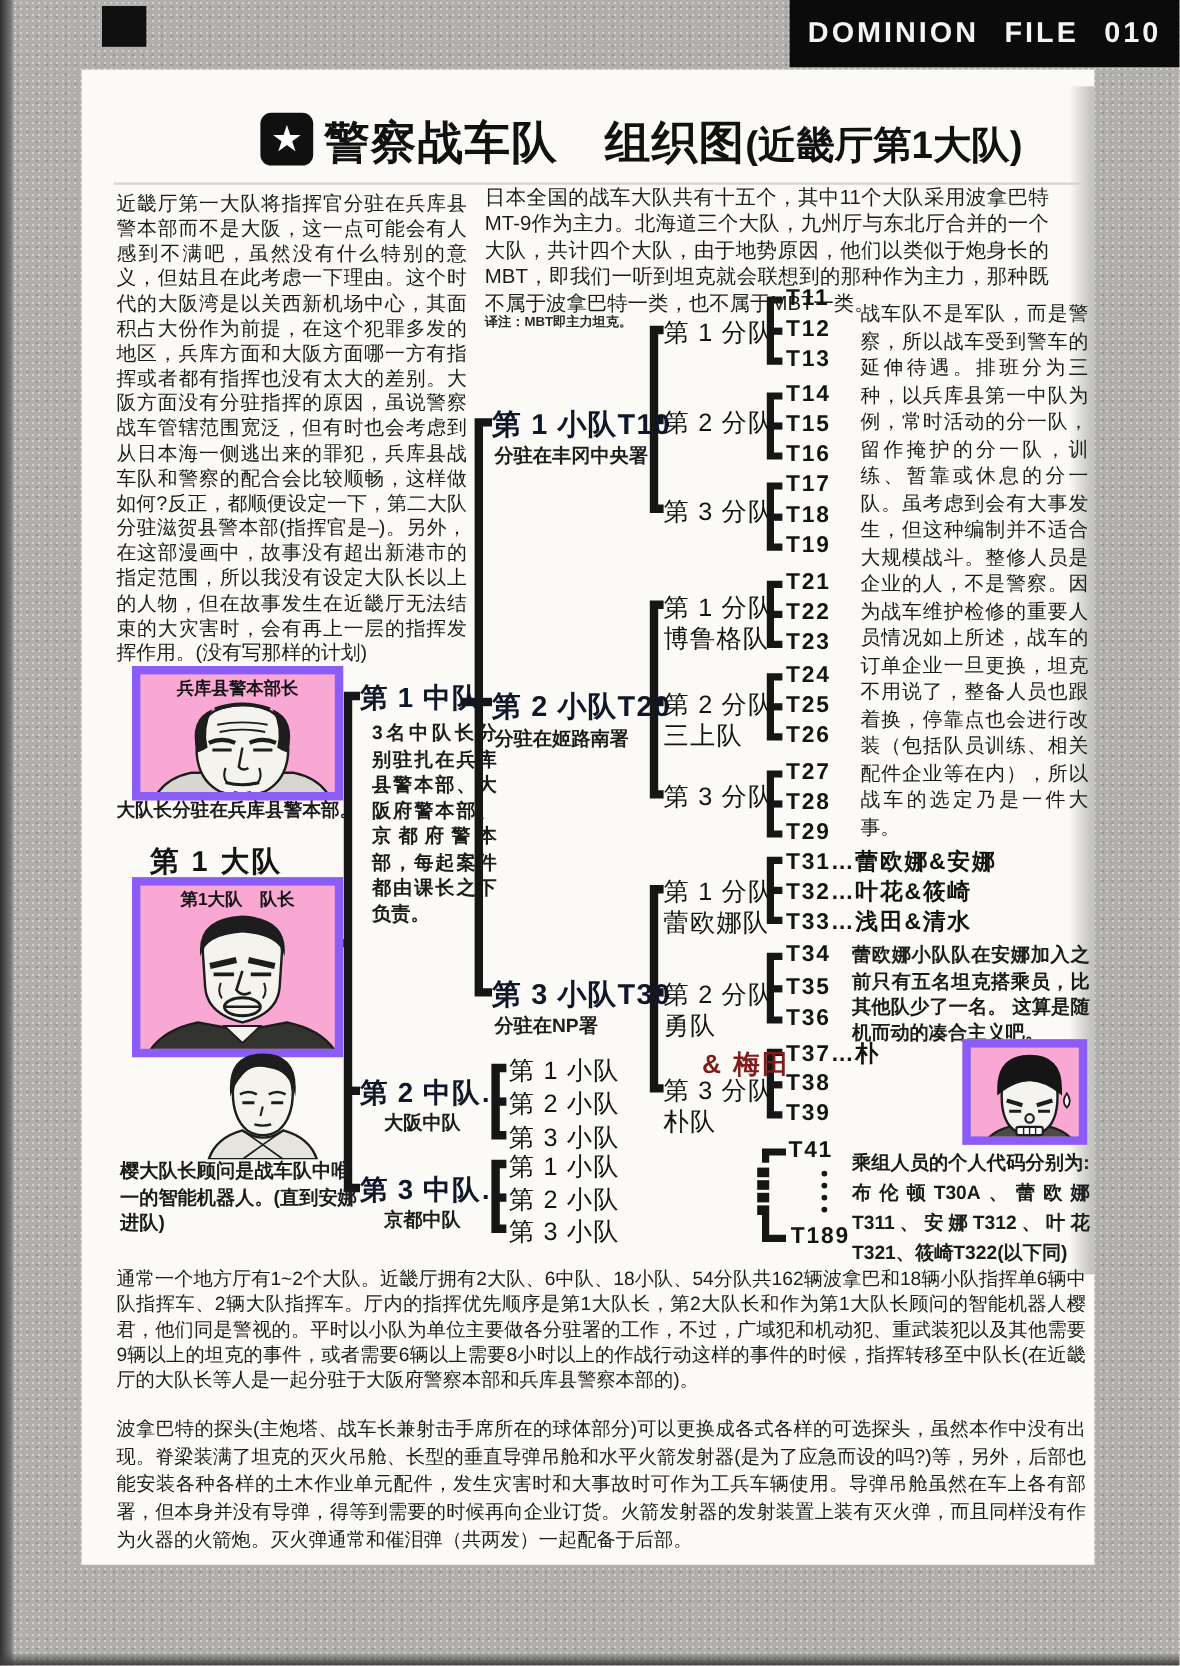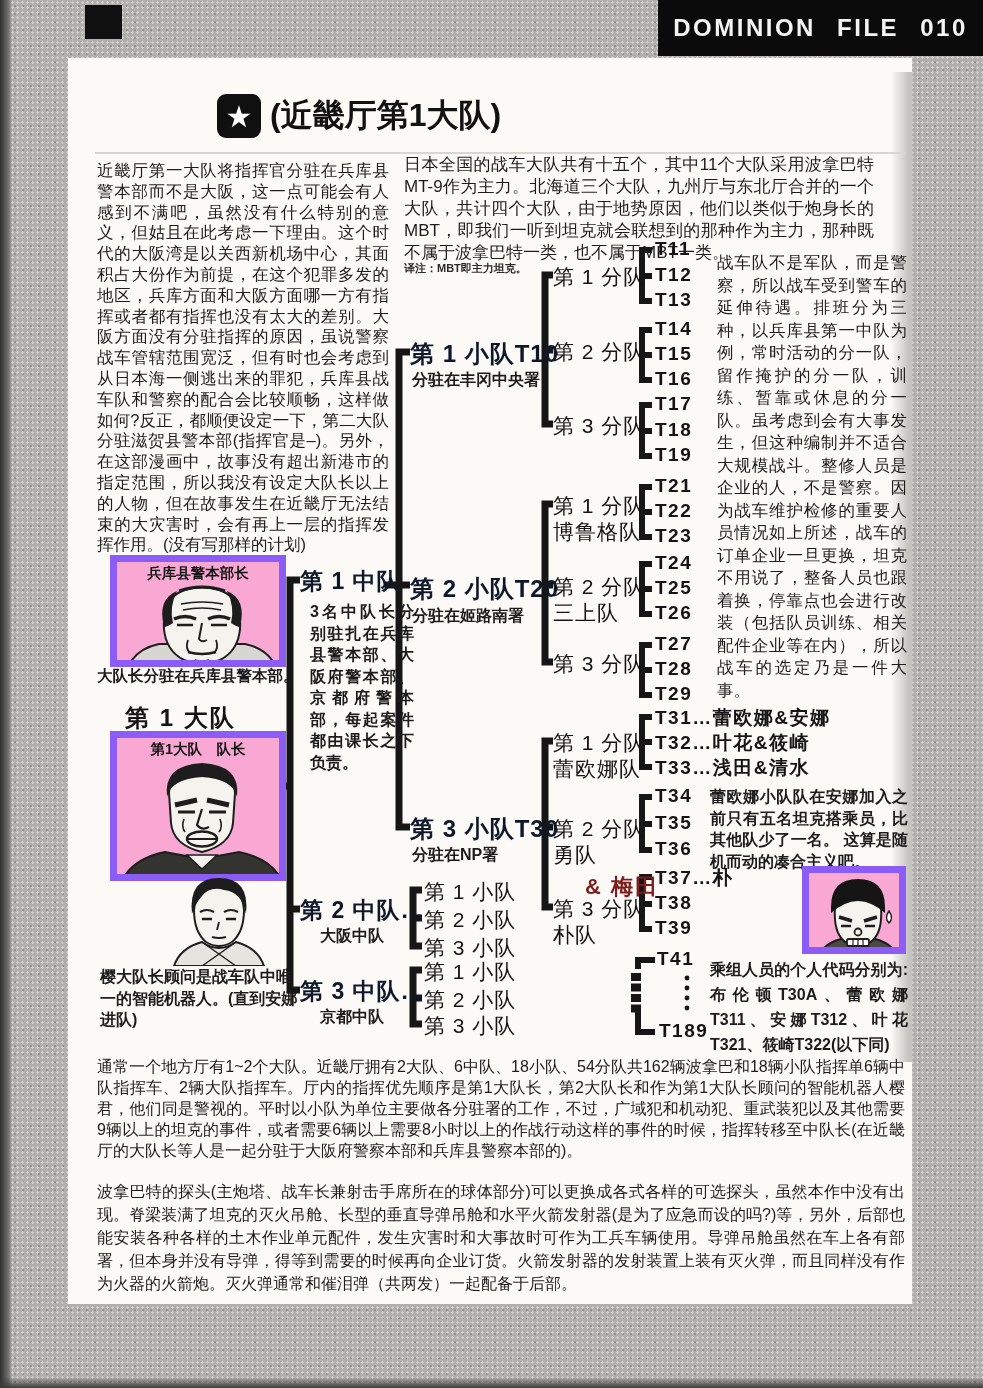--- a/index.html
+++ b/index.html
@@ -89,20 +89,21 @@
     <rect x="631" y="1004.5" width="10" height="8"></rect>
     <circle cx="687" cy="978" r="2.4"></circle>
       <circle cx="687" cy="988" r="2.4"></circle>
     <circle cx="687" cy="998" r="2.4"></circle>
       <circle cx="687" cy="1008" r="2.4"></circle>
   </g>
 </svg>
 
 <div class="abs starbox" style="left:217px;top:94px;width:44px;height:44px;font-size:30px;line-height:46px"><span>★</span></div>
 <div class="abs" style="left:270px;top:94px;height:46px;display:flex;align-items:baseline">
+  <span class="title-main">警察战车队　组织图</span>
   <span class="title-sub">(近畿厅第1大队)</span>
 </div>
 <div class="abs" style="left:95px;top:152px;width:810px;height:2px;background:#d8d6d0"></div>
 
 <div class="abs txt" style="left:97px;top:160px;width:292px;font-size:16.5px;line-height:20.8px">近畿厅第一大队将指挥官分驻在兵库县警本部而不是大阪，这一点可能会有人感到不满吧，虽然没有什么特别的意义，但姑且在此考虑一下理由。这个时代的大阪湾是以关西新机场中心，其面积占大份作为前提，在这个犯罪多发的地区，兵库方面和大阪方面哪一方有指挥或者都有指挥也没有太大的差别。大阪方面没有分驻指挥的原因，虽说警察战车管辖范围宽泛，但有时也会考虑到从日本海一侧逃出来的罪犯，兵库县战车队和警察的配合会比较顺畅，这样做如何?反正，都顺便设定一下，第二大队分驻滋贺县警本部(指挥官是–)。另外，在这部漫画中，故事没有超出新港市的指定范围，所以我没有设定大队长以上的人物，但在故事发生在近畿厅无法结束的大灾害时，会有再上一层的指挥发挥作用。(没有写那样的计划)</div>
 <div class="abs txt" style="left:404px;top:154px;width:470px;font-size:17px;line-height:22px">日本全国的战车大队共有十五个，其中11个大队采用波拿巴特MT-9作为主力。北海道三个大队，九州厅与东北厅合并的一个大队，共计四个大队，由于地势原因，他们以类似于炮身长的MBT，即我们一听到坦克就会联想到的那种作为主力，那种既不属于波拿巴特一类，也不属于MBT一类。</div>
 <div class="abs" style="left:404px;top:261px;font-size:11px;color:#2a2a2a;font-weight:bold">译注：MBT即主力坦克。</div>
 <div class="abs txt" style="left:717px;top:251px;width:190px;font-size:16.5px;line-height:22.5px">战车队不是军队，而是警察，所以战车受到警车的延伸待遇。排班分为三种，以兵库县第一中队为例，常时活动的分一队，留作掩护的分一队，训练、暂靠或休息的分一队。虽考虑到会有大事发生，但这种编制并不适合大规模战斗。整修人员是企业的人，不是警察。因为战车维护检修的重要人员情况如上所述，战车的订单企业一旦更换，坦克不用说了，整备人员也跟着换，停靠点也会进行改装（包括队员训练、相关配件企业等在内），所以战车的选定乃是一件大事。</div>
 
 <div class="abs pbox" style="left:110px;top:555px;width:176px;height:112px">

